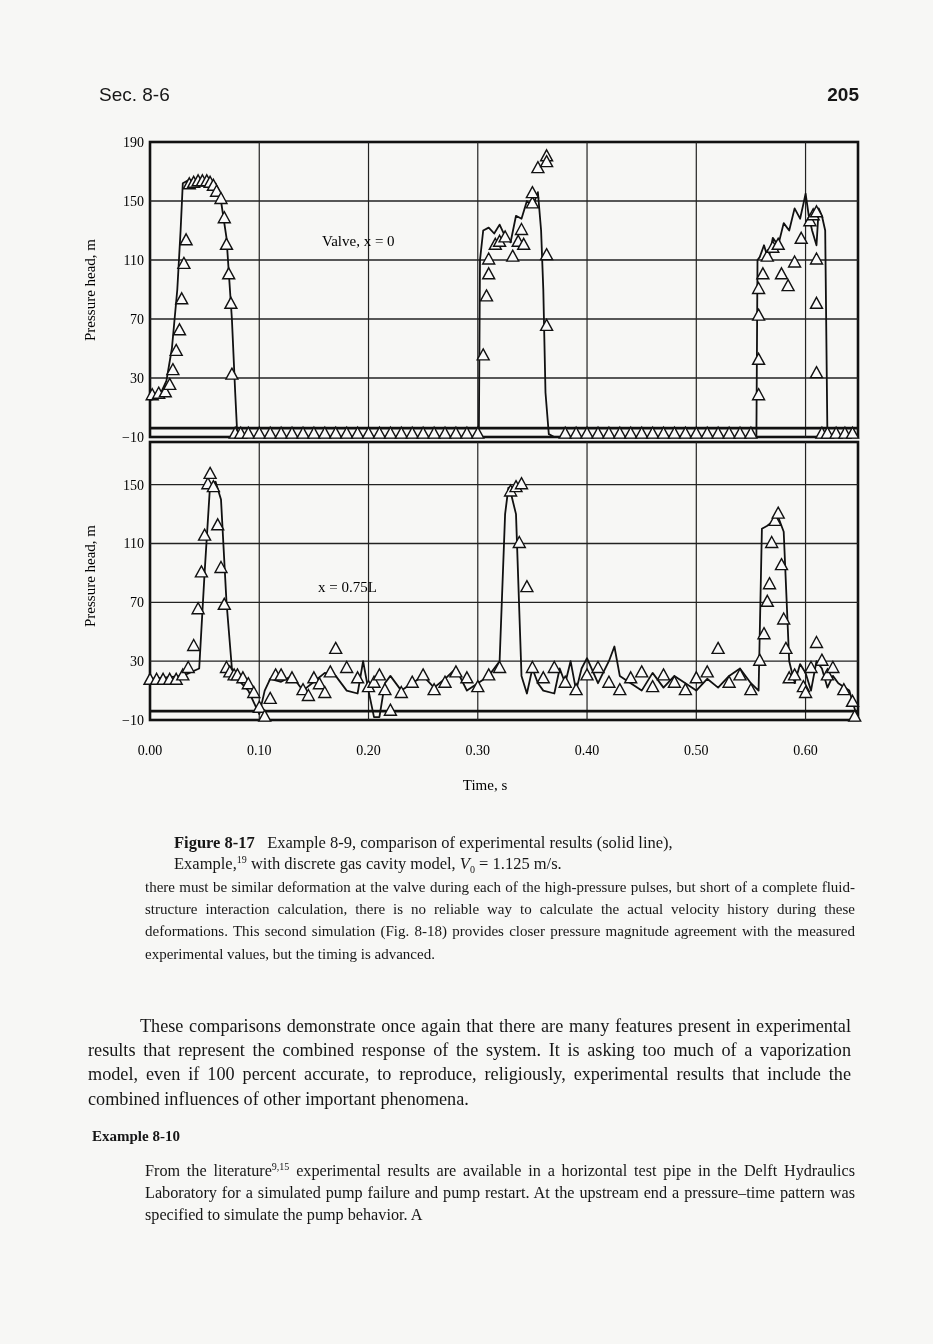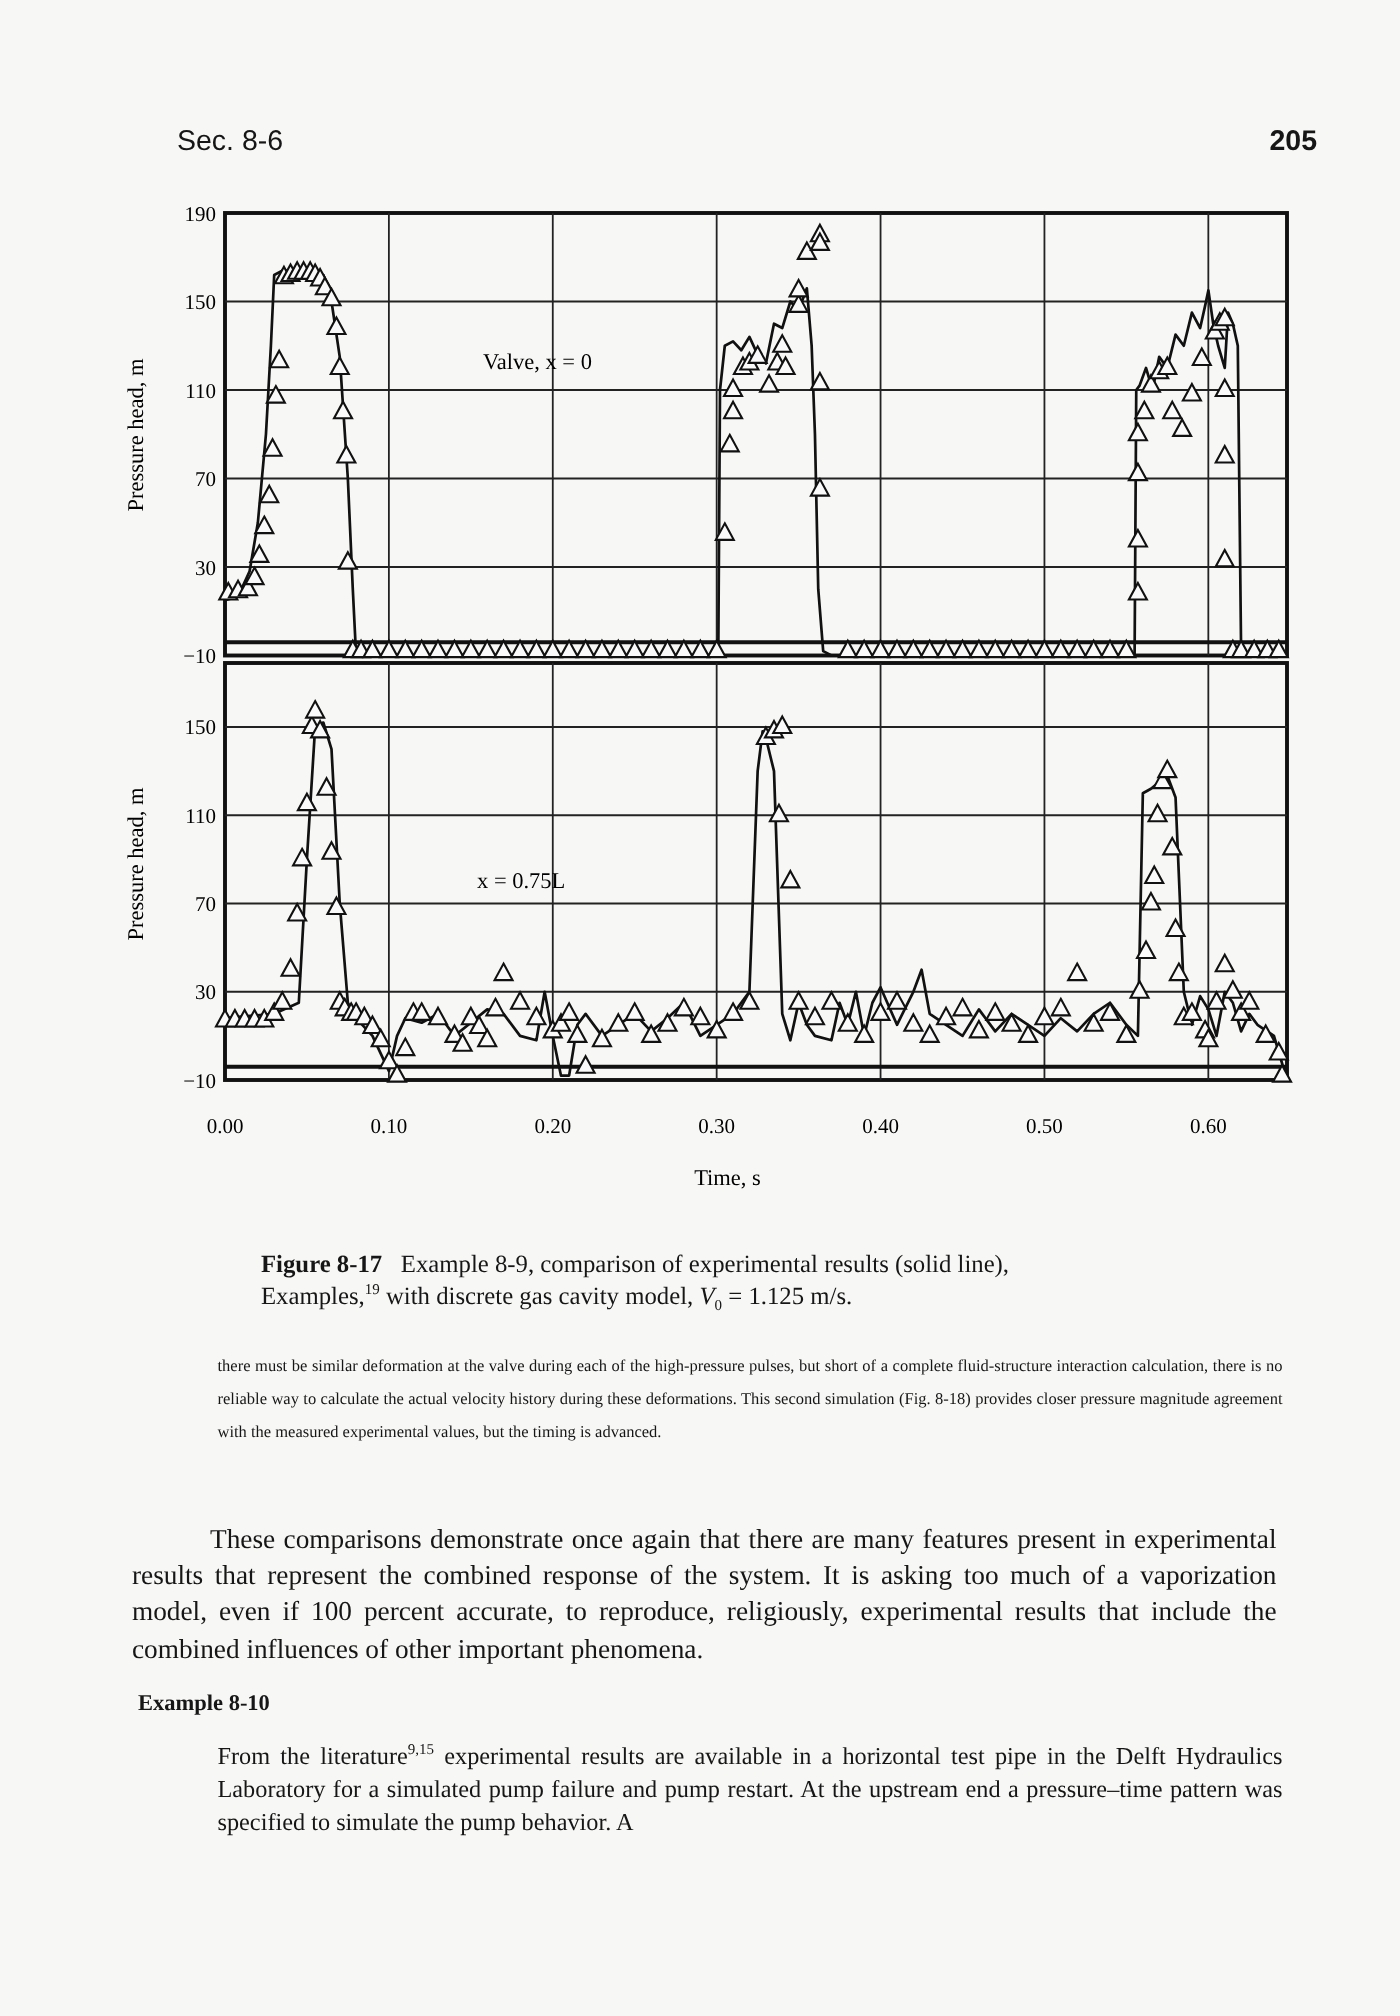--- a/index.html
+++ b/index.html
@@ -1,28 +1,28 @@
 <!DOCTYPE html>
 <html><head>
 <meta charset="utf-8">
 <style>
   html, body { margin: 0; padding: 0; }
   body {
     width: 933px; height: 1344px; background: #f7f7f5; position: relative; overflow: hidden;
     color: #161616;
   }
-  .header { position: absolute; top: 84px; left: 118px; width: 760px; height: 26px; }
+  .header { position: absolute; top: 84px; left: 99px; width: 760px; height: 26px; }
   .sec { position: absolute; left: 0; top: 0; font-family: "Liberation Sans", sans-serif; font-size: 19px; }
   .sec-title { position: absolute; left: 108px; top: 0; font-family: "Liberation Sans", sans-serif; font-size: 19px; }
   .page-num { position: absolute; right: 0; top: 0; font-family: "Liberation Sans", sans-serif; font-weight: bold; font-size: 19px; }
   svg#fig { position: absolute; left: 0; top: 0; }
   .serif { font-family: "Liberation Serif", serif; }
   .caption { position: absolute; left: 174px; top: 815px; width: 560px; font-family: "Liberation Serif", serif; font-size: 16.5px; line-height: 21px; margin-top: 17px; }
   .caption b { font-weight: bold; }
-  .para1 { position: absolute; left: 145px; top: 876px; width: 710px; font-family: "Liberation Serif", serif; font-size: 11px; line-height: 22.2px; text-align: justify; margin-top: 24px; }
+  .para1 { position: absolute; left: 145px; top: 876px; width: 710px; font-family: "Liberation Serif", serif; font-size: 15px; line-height: 22.2px; text-align: justify; }
   .para2 { position: absolute; left: 88px; top: 1014px; width: 763px; font-family: "Liberation Serif", serif; font-size: 18.2px; line-height: 24.2px; text-align: justify; text-indent: 52px; }
   .ex-title { position: absolute; left: 92px; top: 1128px; font-family: "Liberation Serif", serif; font-weight: bold; font-size: 15px; }
   .para3 { position: absolute; left: 145px; top: 1160px; width: 710px; font-family: "Liberation Serif", serif; font-size: 16.2px; line-height: 22.2px; text-align: justify; }
   sup { font-size: 10px; line-height: 0; }
   sub { font-size: 10px; line-height: 0; }
   .ital { font-style: italic; }
 </style>
 </head>
 <body>
 
@@ -294,21 +294,21 @@
   <text class="serif" id="upper-annot" x="322" y="246" font-size="15">Valve, x = 0</text>
   <text class="serif" id="lower-annot" x="318" y="592" font-size="15">x = 0.75L</text>
   <text class="serif" x="0" y="0" font-size="15" transform="translate(95,290) rotate(-90)" text-anchor="middle">Pressure head, m</text>
   <text class="serif" x="0" y="0" font-size="15" transform="translate(95,576) rotate(-90)" text-anchor="middle">Pressure head, m</text>
   <text class="serif" x="485" y="790" font-size="15" text-anchor="middle">Time, s</text>
 </svg>
 
 <div class="caption">
   <b>Figure 8-17</b>&nbsp;&nbsp;
   <span>Example 8-9, comparison of experimental results (solid line),</span><br>
-  <span>Examples,</span><sup>19</sup><span> with discrete gas cavity model, </span><span class="ital">V</span><sub>0</sub><span> = 1.125 m/s.</span>
+  <span>Example,</span><sup>19</sup><span> with discrete gas cavity model, </span><span class="ital">V</span><sub>0</sub><span> = 1.125 m/s.</span>
 </div>
 
 <div class="para1">there must be similar deformation at the valve during each of the high-pressure pulses, but short of a complete fluid-structure interaction calculation, there is no reliable way to calculate the actual velocity history during these deformations. This second simulation (Fig. 8-18) provides closer pressure magnitude agreement with the measured experimental values, but the timing is advanced.</div>
 <div class="para2">These comparisons demonstrate once again that there are many features present in experimental results that represent the combined response of the system. It is asking too much of a vaporization model, even if 100 percent accurate, to reproduce, religiously, experimental results that include the combined influences of other important phenomena.</div>
 <div class="ex-title">Example 8-10</div>
 <div class="para3">
   <span>From the literature</span><sup>9,15</sup><span> experimental results are available in a horizontal test pipe in the Delft Hydraulics Laboratory for a simulated pump failure and pump restart. At the upstream end a pressure–time pattern was specified to simulate the pump behavior. A</span>
 </div>
 
 </body></html>

